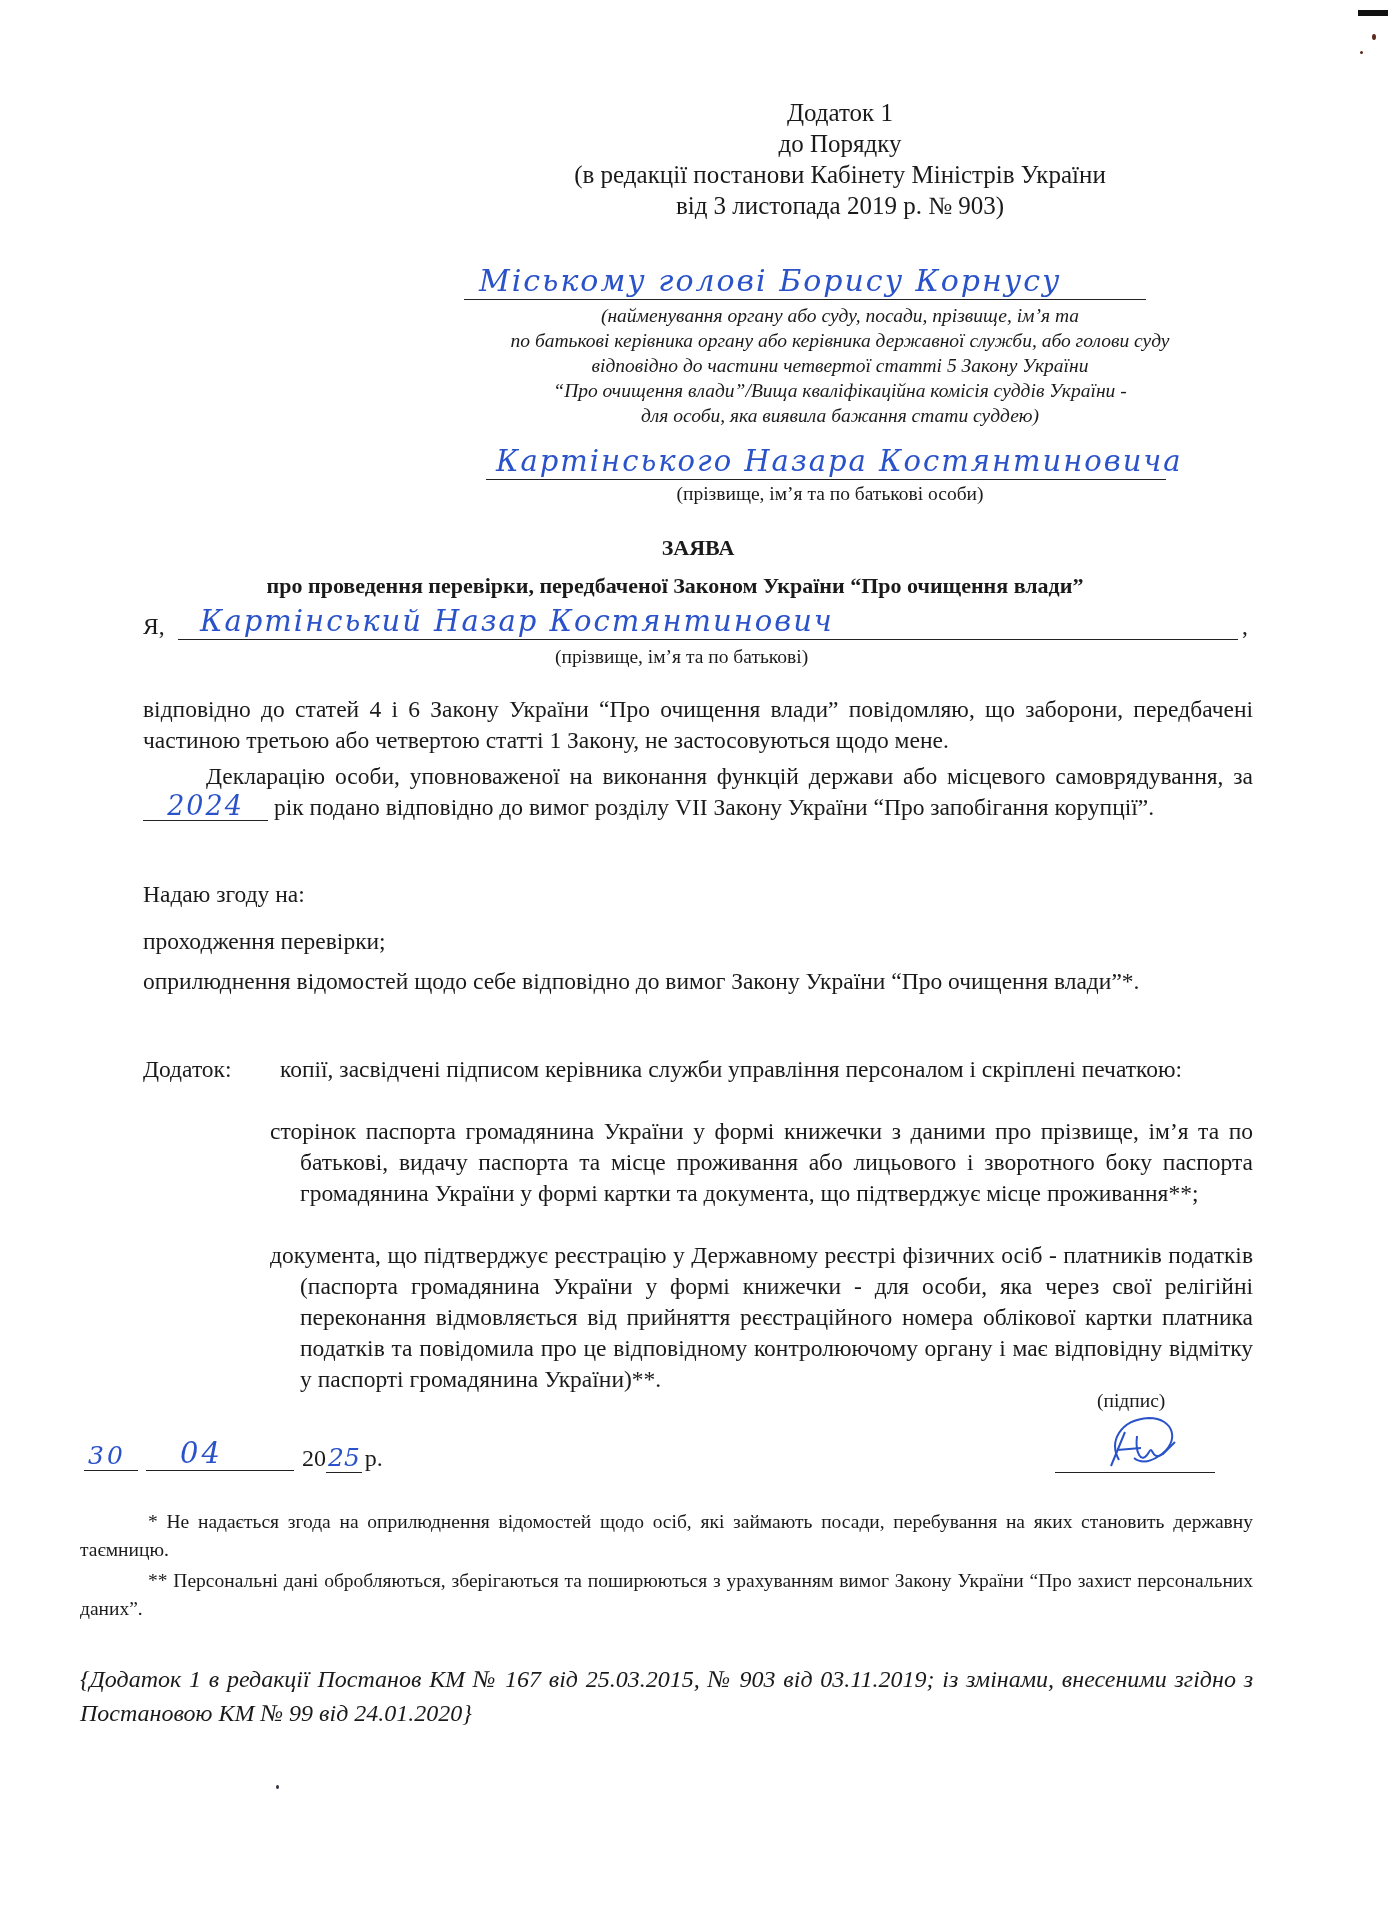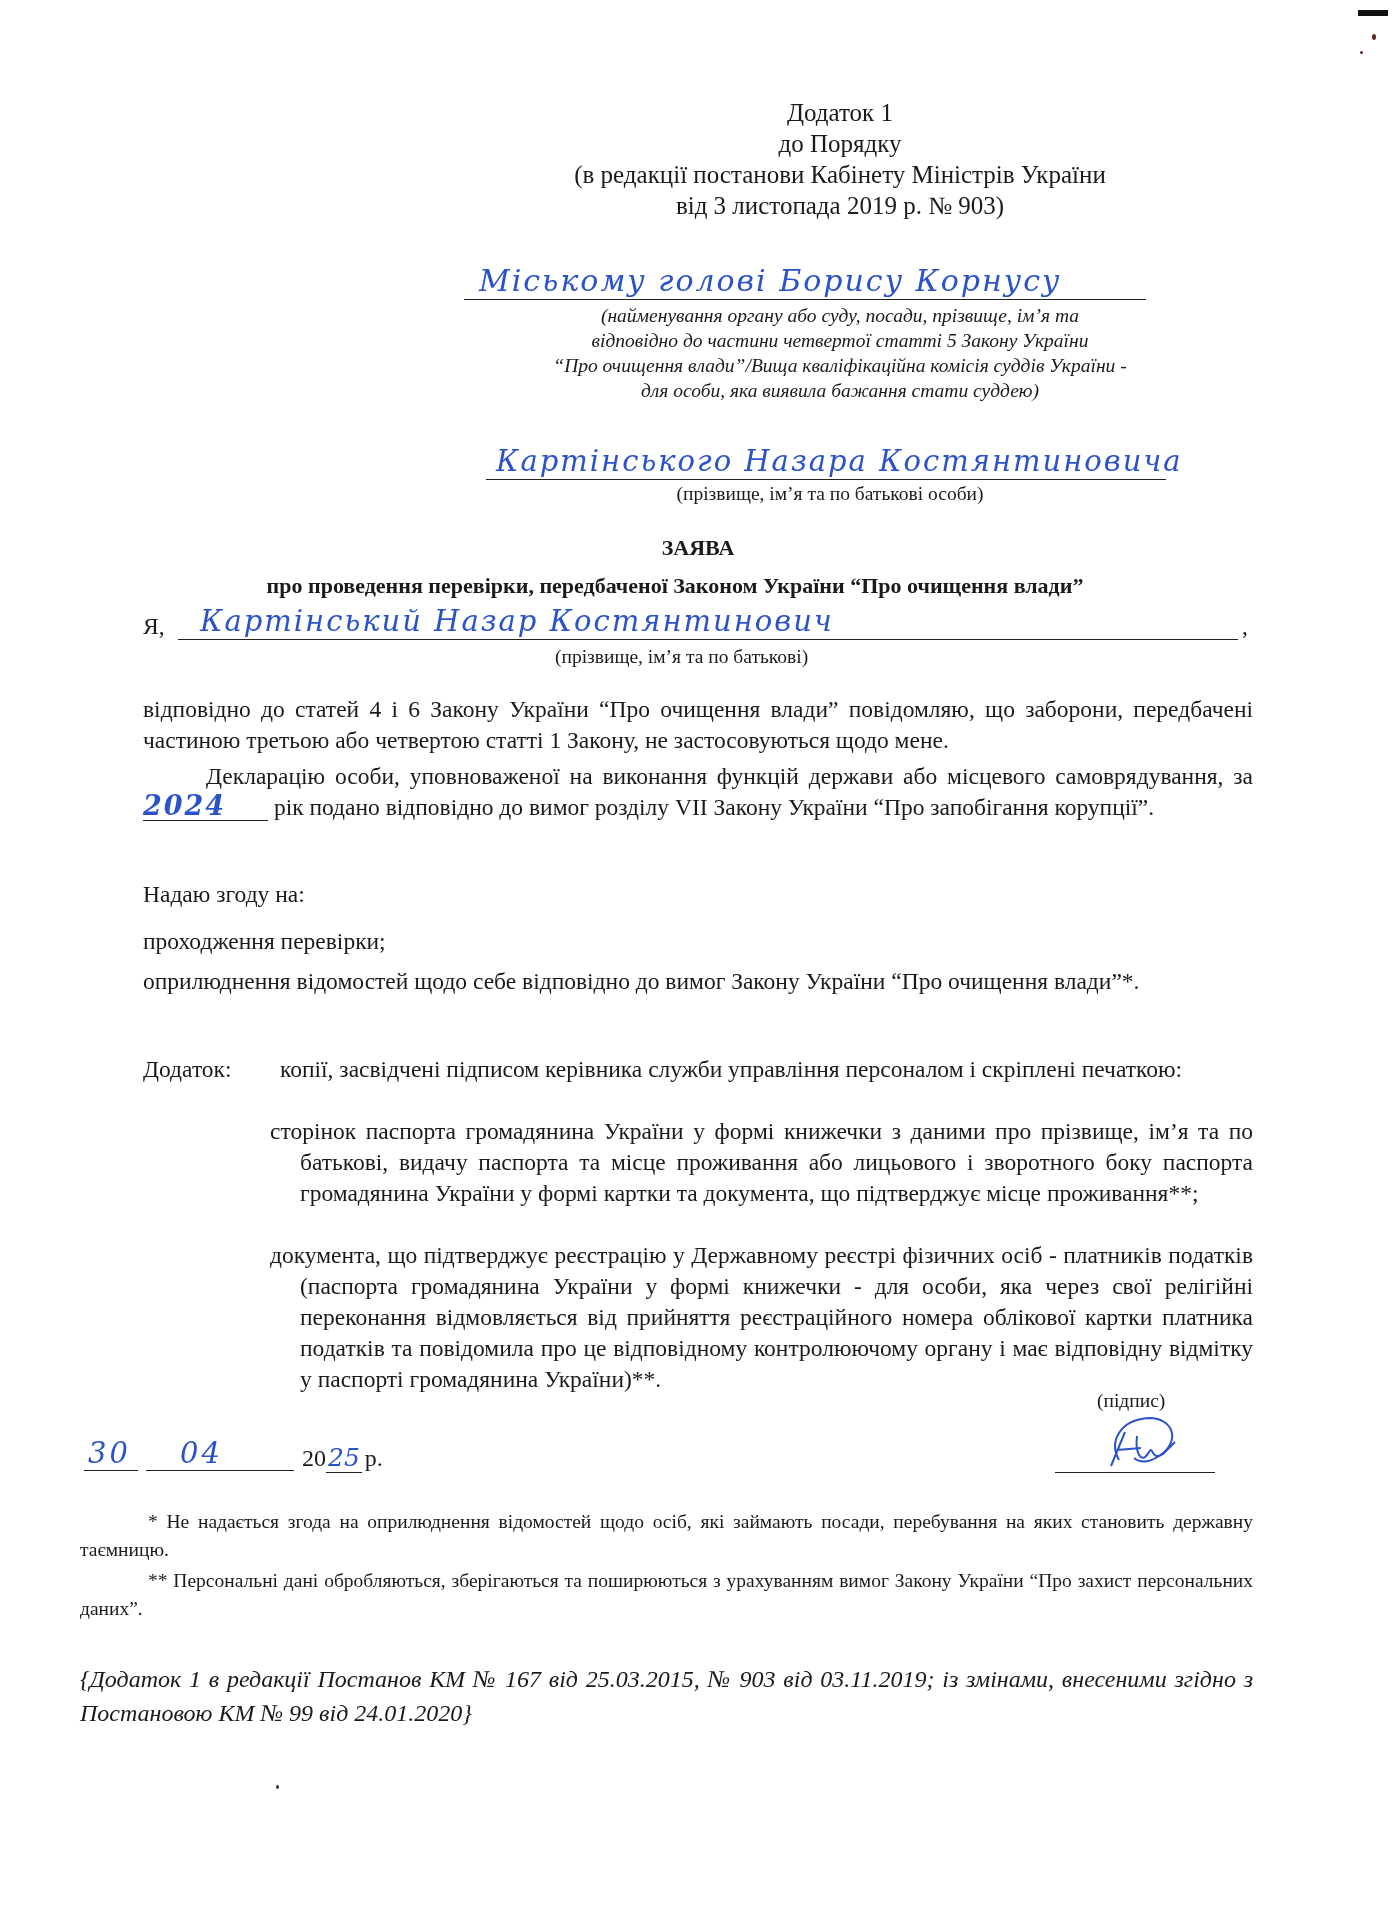--- a/index.html
+++ b/index.html
@@ -42,20 +42,21 @@
   <div>(в редакції постанови Кабінету Міністрів України</div>
   <div>від 3 листопада 2019 р. № 903)</div>
 </div>
 
 <div class="abs" style="left:464px; top:268px; width:682px; height:32px;">
   <div class="uline" style="position:absolute; left:0; right:0; bottom:0;"></div>
   <span class="hand" style="position:absolute; left:15px; bottom:2px; font-size:30px; white-space:nowrap;">Міському голові Борису Корнусу</span>
 </div>
 <div class="abs center small" style="left:400px; top:303px; width:880px;font-style:italic;">
   <div>(найменування органу або суду, посади, прізвище, ім’я та</div>
+  <div>по батькові керівника органу або керівника державної служби, або голови суду</div>
   <div>відповідно до частини четвертої статті 5 Закону України</div>
   <div>“Про очищення влади”/Вища кваліфікаційна комісія суддів України -</div>
   <div>для особи, яка виявила бажання стати суддею)</div>
 </div>
 
 <div class="abs" style="left:486px; top:446px; width:680px; height:34px;">
   <div class="uline" style="position:absolute; left:0; right:0; bottom:0;"></div>
   <span class="hand" style="position:absolute; left:10px; bottom:2px; font-size:29px; white-space:nowrap;">Картінського Назара Костянтиновича</span>
 </div>
 <div class="abs center small" style="left:560px; top:481px; width:540px;">(прізвище, ім’я та по батькові особи)</div>
@@ -68,21 +69,21 @@
   <div class="uline" style="position:absolute; left:0; right:0; bottom:0;"></div>
   <span class="hand" style="position:absolute; left:22px; bottom:2px; font-size:29px; white-space:nowrap;">Картінський Назар Костянтинович</span>
 </div>
 <div class="abs body-txt" style="left:1242px; top:611px;">,</div>
 <div class="abs small" style="left:555px; top:644px;">(прізвище, ім’я та по батькові)</div>
 
 <div class="abs body-txt" style="left:143px; top:694px; width:1110px;">відповідно до статей 4 і 6 Закону України “Про очищення влади” повідомляю, що заборони, передбачені частиною третьою або четвертою статті 1 Закону, не застосовуються щодо мене.</div>
 
 <div class="abs body-txt" style="left:143px; top:761px; width:1110px; text-indent:0;">
   <span style="display:inline-block; width:0;"></span><span style="padding-left:63px;"></span><span>Декларацію особи, уповноваженої на виконання функцій держави або місцевого самоврядування, за</span>
-  <span style="display:inline-block; width:125px; border-bottom:1.6px solid #222; line-height:26px; vertical-align:baseline;font-weight:bold;"><span class="hand" style="font-size:27px;">2024</span></span>
+  <span style="display:inline-block; width:125px; border-bottom:1.6px solid #222; text-align:center; line-height:26px; vertical-align:baseline;"><span class="hand" style="font-size:27px;">2024</span></span>
   <span>рік подано відповідно до вимог розділу VII Закону України “Про запобігання корупції”.</span>
 </div>
 
 <div class="abs body-txt" style="left:143px; top:879px;">Надаю згоду на:</div>
 <div class="abs body-txt" style="left:143px; top:926px;">проходження перевірки;</div>
 <div class="abs body-txt" style="left:80px; top:966px; width:1173px; text-indent:63px;">
   <span>оприлюднення відомостей щодо себе відповідно до вимог Закону України “Про очищення влади”*.</span>
 </div>
 
 <div class="abs body-txt" style="left:143px; top:1054px;">Додаток:</div>
@@ -90,21 +91,21 @@
   <span>копії, засвідчені підписом керівника служби управління персоналом і скріплені печаткою:</span>
 </div>
 <div class="abs body-txt" style="left:300px; top:1116px; width:953px; text-indent:-30px; padding-left:0;">
   <span>сторінок паспорта громадянина України у формі книжечки з даними про прізвище, ім’я та по батькові, видачу паспорта та місце проживання або лицьового і зворотного боку паспорта громадянина України у формі картки та документа, що підтверджує місце проживання**;</span>
 </div>
 <div class="abs body-txt" style="left:300px; top:1240px; width:953px; text-indent:-30px;">
   <span>документа, що підтверджує реєстрацію у Державному реєстрі фізичних осіб - платників податків (паспорта громадянина України у формі книжечки - для особи, яка через свої релігійні переконання відмовляється від прийняття реєстраційного номера облікової картки платника податків та повідомила про це відповідному контролюючому органу і має відповідну відмітку у паспорті громадянина України)**.</span>
 </div>
 
 <div class="abs" style="left:84px; top:1440px; width:54px; height:30px; border-bottom:1.6px solid #222;">
-  <span class="hand" style="position:absolute; left:4px; bottom:0; font-size:29px; letter-spacing:3px;">30</span>
+  <span class="hand" style="position:absolute; left:4px; bottom:0; font-size:25px; letter-spacing:3px;">30</span>
 </div>
 <div class="abs" style="left:146px; top:1440px; width:148px; height:30px; border-bottom:1.6px solid #222;">
   <span class="hand" style="position:absolute; left:34px; bottom:0; font-size:29px; letter-spacing:3px;">04</span>
 </div>
 <div class="abs" style="left:302px; top:1444px; font-size:24px; line-height:28px; white-space:nowrap;">
   <span>20</span><span style="display:inline-block; border-bottom:1.6px solid #222; padding:0 2px;"><span class="hand" style="font-size:25px; letter-spacing:0;">25</span></span><span style="margin-left:3px;">р.</span>
 </div>
 
 <div class="abs" style="left:1055px; top:1416px; width:160px; height:56px; border-bottom:1.6px solid #222;">
   <svg width="110" height="60" viewBox="0 0 110 60" style="position:absolute; left:24px; top:-4px;">

